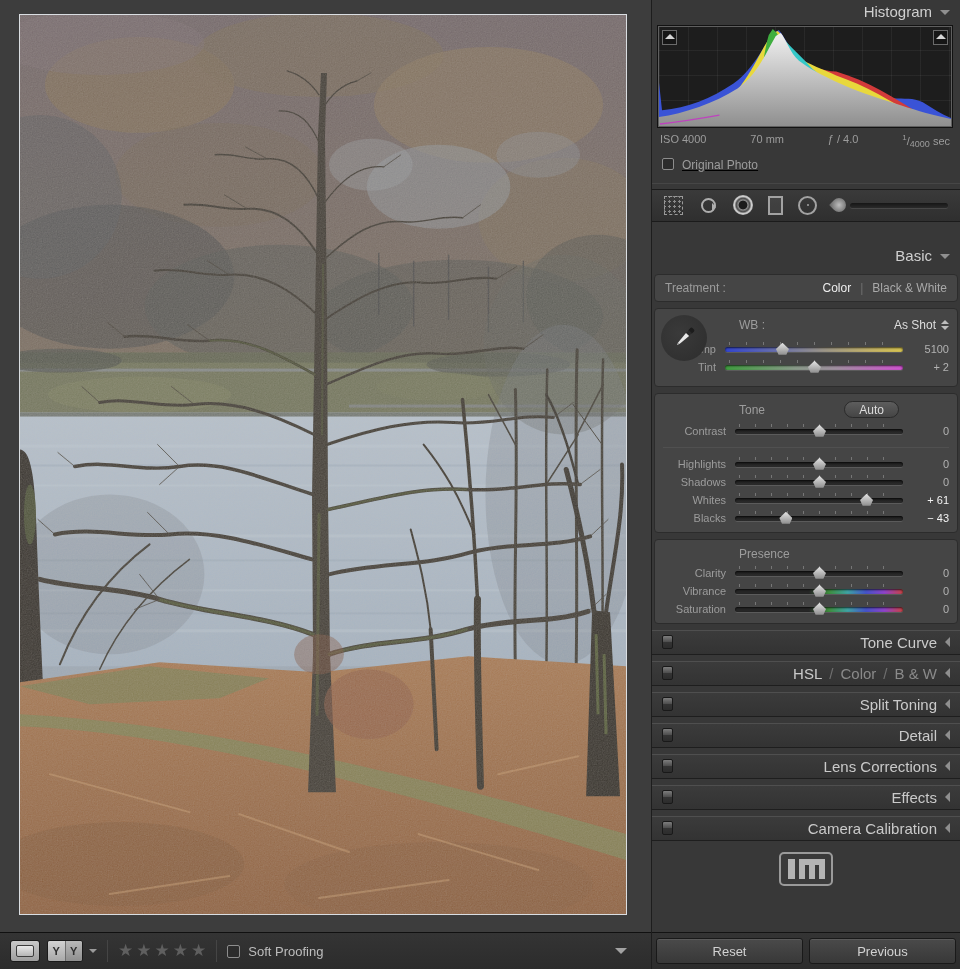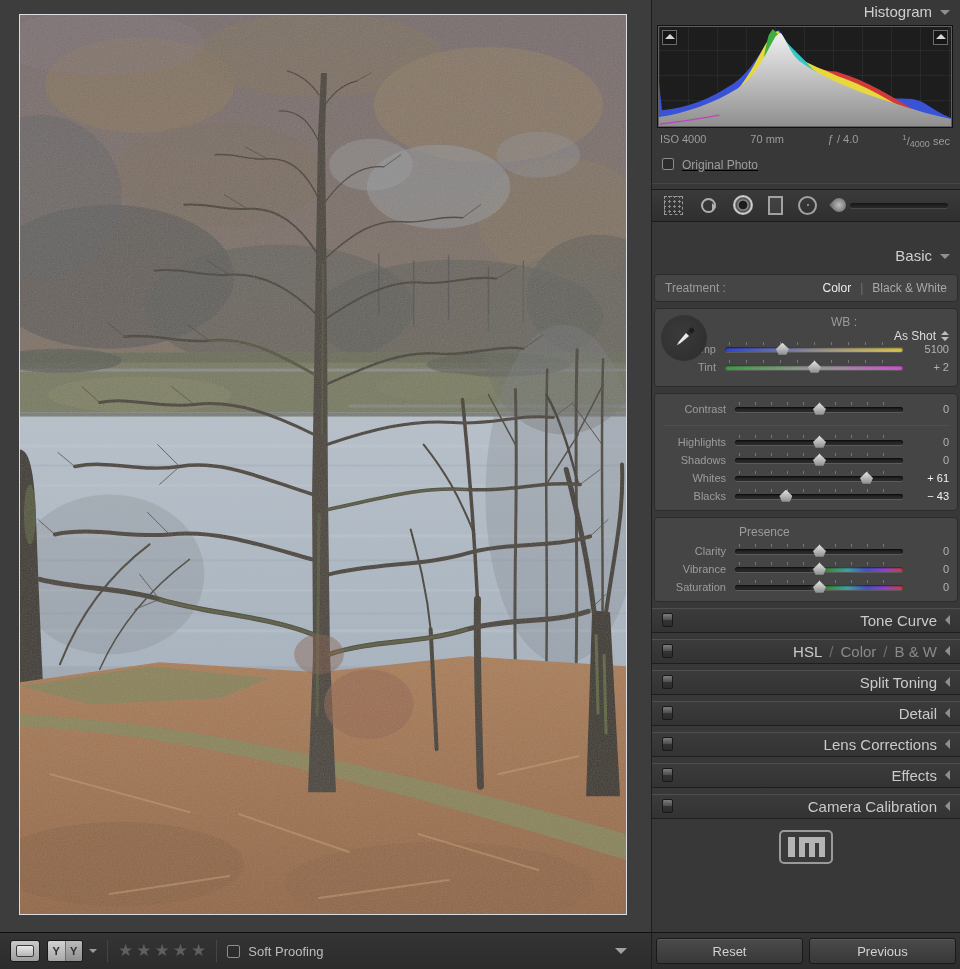--- a/index.html
+++ b/index.html
@@ -67,21 +67,21 @@
 
   .box{margin:5px 2px 6px 2px;background:#454545;border:1px solid #2c2c2c;border-radius:4px;padding:5px 8px;}
   .treat-box{display:flex;align-items:center;height:28px;padding:0 10px;}
   .treat-label{color:#9c9c9c;font-size:12px;}
   .treat-color{margin-left:auto;color:#ededed;font-size:12px;}
   .treat-div{color:#6f6f6f;font-size:12px;margin:0 9px;}
   .treat-bw{color:#a9a9a9;font-size:12px;}
 
   .wb-box{position:relative;height:79px;padding:6px 8px 6px 8px;}
   .dropper-wrap{position:absolute;left:6px;top:6px;width:46px;height:46px;border-radius:50%;background:radial-gradient(circle at 40% 40%,#3a3a3a,#303030 75%,#3f3f3f);display:flex;align-items:center;justify-content:center;}
-  .wb-row{display:flex;align-items:center;height:20px;margin-left:76px;margin-bottom:5px;flex-direction:column;}
+  .wb-row{display:flex;align-items:center;height:20px;margin-left:76px;margin-bottom:5px;}
   .wb-label{color:#9c9c9c;font-size:12px;}
   .wb-val{margin-left:auto;color:#dedede;font-size:12px;display:flex;align-items:center;gap:5px;}
   .updn{display:flex;flex-direction:column;gap:2px;}
   .updn i{width:0;height:0;border:4px solid transparent;display:block;}
   .updn .u{border-bottom-color:#bdbdbd;border-top-width:0;}
   .updn .d{border-top-color:#bdbdbd;border-bottom-width:0;}
 
   .srow{display:flex;align-items:center;height:18px;}
   .slbl{width:72px;text-align:right;padding-right:9px;color:#9c9c9c;font-size:11px;white-space:nowrap;}
   .twrap{flex:1;position:relative;height:16px;}
@@ -442,20 +442,24 @@
           <div class="twrap">
               <div class="ticks"></div>
               <div class="track tint"></div>
               <div class="thumb" style="left: 50%;"></div>
             </div>
           <span class="sval">+ 2</span>
         </div>
       </div>
 
       <div class="box" style="padding-top:6px;">
+        <div class="tone-hd">
+          <span class="tone-lbl">Tone</span>
+          <span class="auto-btn">Auto</span>
+        </div>
         <div class="srow">
           <span class="slbl">Contrast</span>
           <div class="twrap">
               <div class="ticks"></div>
               <div class="track"></div>
               <div class="thumb" style="left: 50%;"></div>
             </div>
           <span class="sval">0</span>
         </div>
         <div class="groove"></div>

